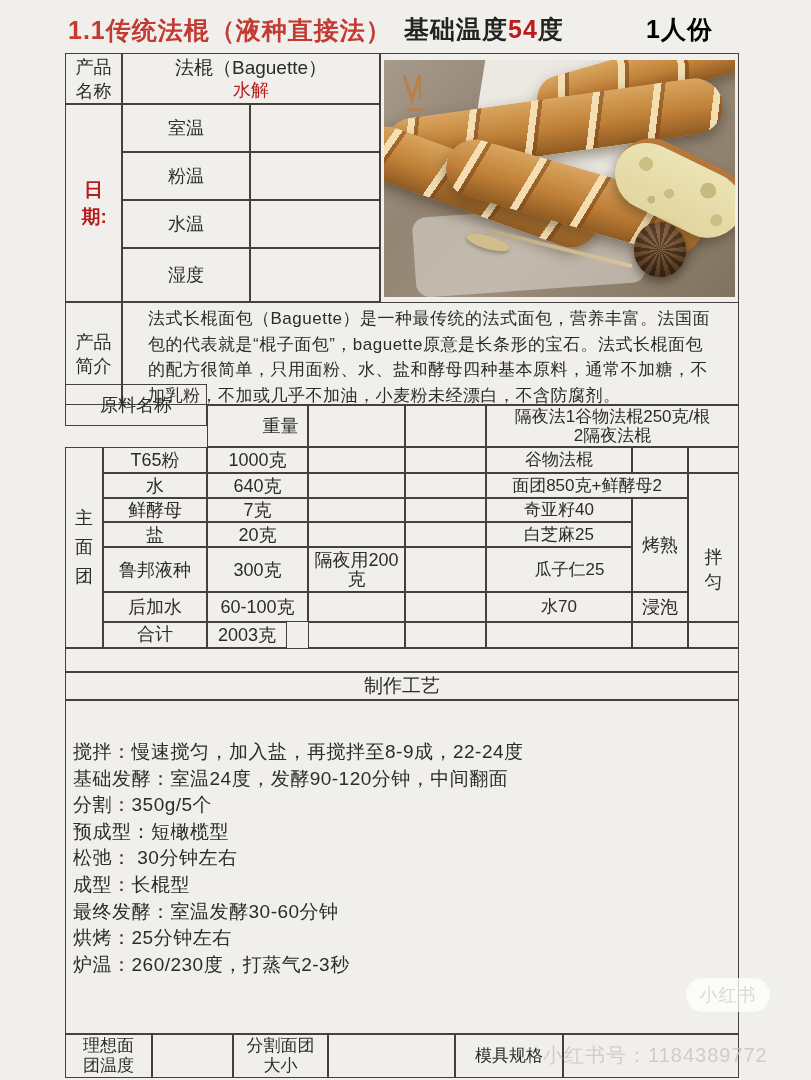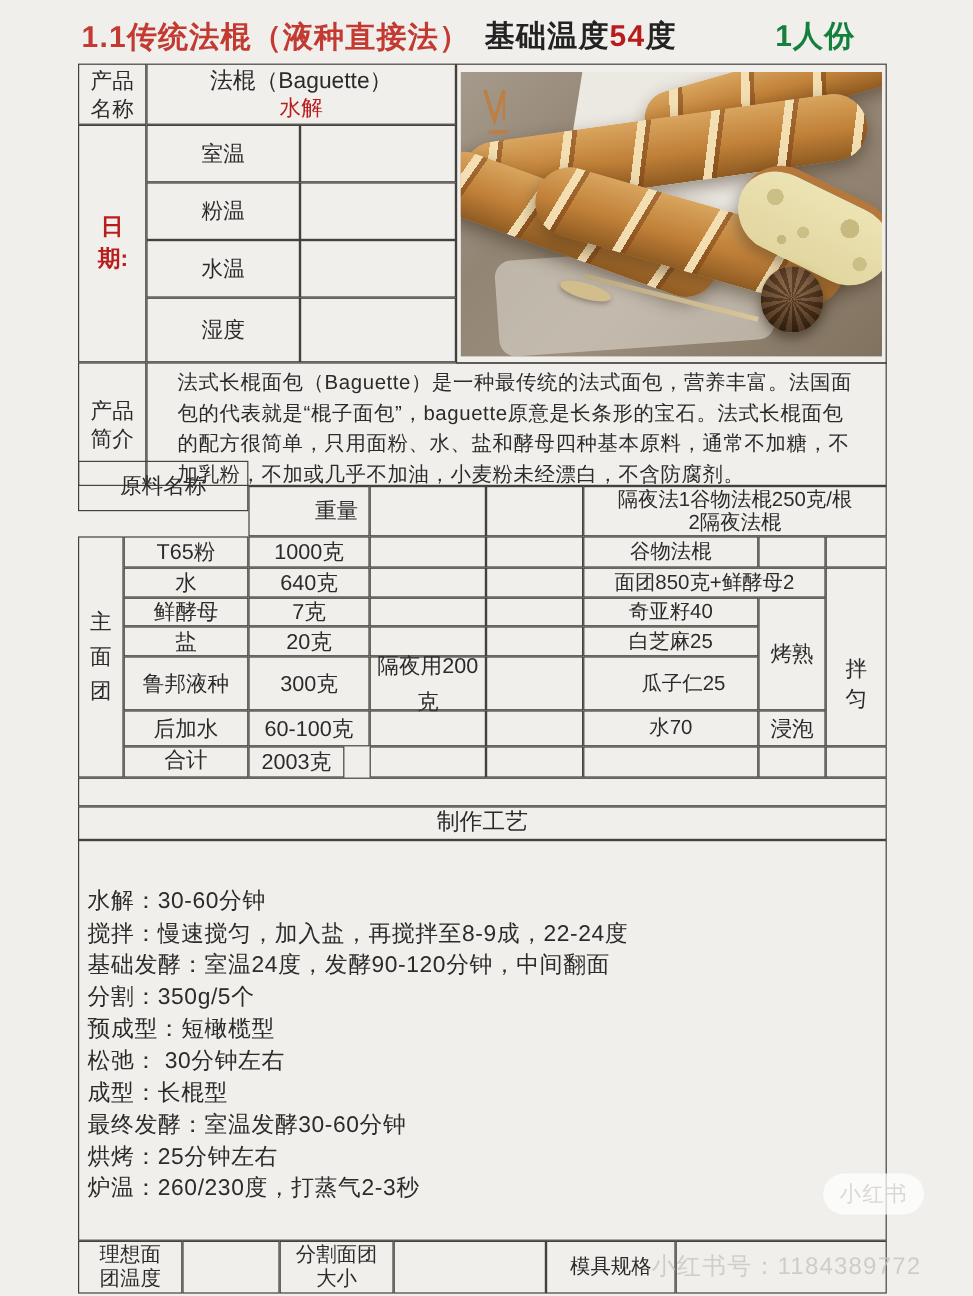--- a/index.html
+++ b/index.html
@@ -6,21 +6,21 @@
   body{
     width:811px;height:1080px;position:relative;overflow:hidden;
     background:#f1efec;
     font-family:"Liberation Sans", sans-serif;
     color:#2b2b2b;
   }
   .red{color:#b91c1c;}
   
   .t-left{position:absolute;left:68px;top:14px;font-size:25px;font-weight:bold;color:#c23a31;letter-spacing:1px;}
   .t-mid{position:absolute;left:404px;top:13px;font-size:25px;font-weight:bold;color:#232323;letter-spacing:1px;}
-  .t-right{position:absolute;left:646px;top:13px;font-size:25px;font-weight:bold;color:#15803d;letter-spacing:1px;}
+  .t-right{position:absolute;left:646px;top:13px;font-size:25px;font-weight:bold;color:#000000;letter-spacing:1px;}
   
   .cell{
     position:absolute;box-sizing:border-box;border:1px solid #44413c;
     display:flex;align-items:center;justify-content:center;text-align:center;
     font-size:18px;line-height:22px;color:#2b2b2b;
   }
   .vtext{word-break:break-all;display:inline-block;}
   .small{font-size:17px;}
   .leftalign{justify-content:flex-start;text-align:left;align-items:flex-start;}
   .twolines{flex-direction:column;line-height:23px;}
@@ -150,21 +150,21 @@
 <div class="cell" style="left:308px;top:498px;width:97px;height:24px;"></div>
 <div class="cell" style="left:405px;top:498px;width:81px;height:24px;"></div>
 
 <div class="cell" style="left:103px;top:522px;width:104px;height:25px;">盐</div>
 <div class="cell" style="left:207px;top:522px;width:101px;height:25px;">20克</div>
 <div class="cell" style="left:308px;top:522px;width:97px;height:25px;"></div>
 <div class="cell" style="left:405px;top:522px;width:81px;height:25px;"></div>
 
 <div class="cell" style="left:103px;top:547px;width:104px;height:45px;">鲁邦液种</div>
 <div class="cell" style="left:207px;top:547px;width:101px;height:45px;">300克</div>
-<div class="cell red" style="left:308px;top:547px;width:97px;height:45px;line-height:30px;">隔夜用200克</div>
+<div class="cell red" style="left:308px;top:547px;width:97px;height:45px;line-height:19px;">隔夜用200克</div>
 <div class="cell" style="left:405px;top:547px;width:81px;height:45px;"></div>
 
 <div class="cell" style="left:103px;top:592px;width:104px;height:30px;">后加水</div>
 <div class="cell" style="left:207px;top:592px;width:101px;height:30px;">60-100克</div>
 <div class="cell" style="left:308px;top:592px;width:97px;height:30px;"></div>
 <div class="cell" style="left:405px;top:592px;width:81px;height:30px;"></div>
 
 <div class="cell red" style="left:103px;top:622px;width:104px;height:26px;font-family:Liberation Mono, monospace;">合计</div>
 <div class="cell red" style="left:207px;top:622px;width:80px;height:26px;">2003克</div>
 <div class="cell" style="left:308px;top:622px;width:97px;height:26px;"></div>
@@ -189,21 +189,20 @@
 <div class="cell" style="left:632px;top:592px;width:56px;height:30px;">浸泡</div>
 
 <div class="cell" style="left:486px;top:622px;width:146px;height:26px;"></div>
 <div class="cell" style="left:632px;top:622px;width:56px;height:26px;"></div>
 <div class="cell" style="left:688px;top:622px;width:51px;height:26px;"></div>
 
 <div class="cell" style="left:65px;top:648px;width:674px;height:24px;"></div>
 <div class="cell" style="left:65px;top:672px;width:674px;height:28px;font-size:19px;">制作工艺</div>
 
 <div class="cell process" style="left:65px;top:700px;width:674px;height:334px;">
-  <div>水解：30-60分钟</div>
   <div>搅拌：慢速搅匀，加入盐，再搅拌至8-9成，22-24度</div>
   <div>基础发酵：室温24度，发酵90-120分钟，中间翻面</div>
   <div>分割：350g/5个</div>
   <div>预成型：短橄榄型</div>
   <div>松弛： 30分钟左右</div>
   <div>成型：长棍型</div>
   <div>最终发酵：室温发酵30-60分钟</div>
   <div>烘烤：25分钟左右</div>
   <div>炉温：260/230度，打蒸气2-3秒</div>
 </div>

